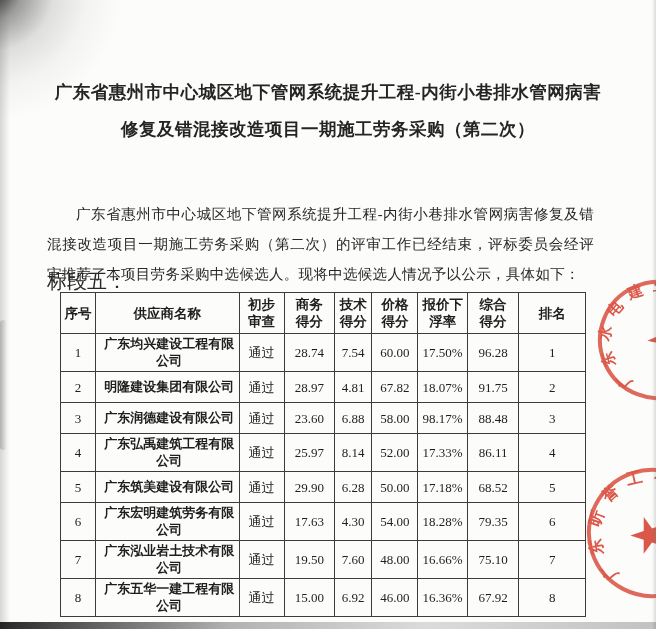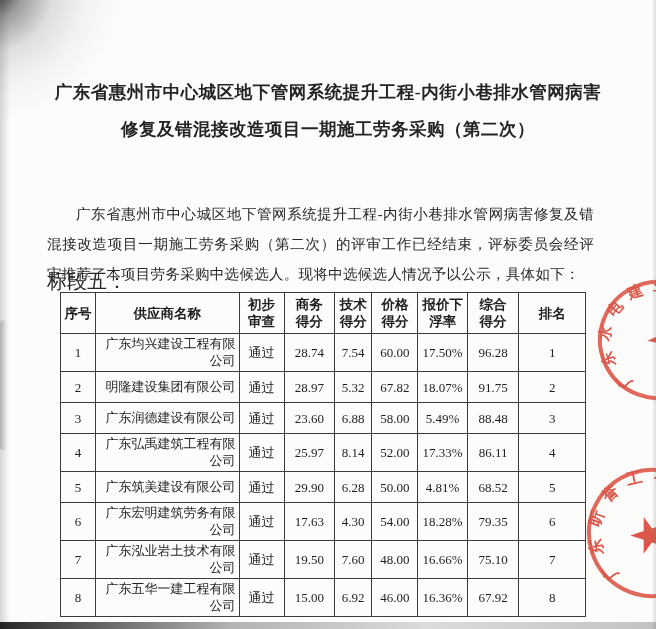--- a/index.html
+++ b/index.html
@@ -70,22 +70,23 @@
     border: 1.4px solid #3c3c3c;
     text-align: center; vertical-align: middle;
     padding: 2px 2px; line-height: 17px;
   }
   .results th {
     font-weight: bold; white-space: pre-line; height: 36px;
     font-size: 13.5px;
   }
   .results td { height: 26px; }
   .results td.name-cell {
-    text-align: right; padding-left: 7px; padding-right: 3px;
+    text-align: center; padding-left: 7px; padding-right: 3px;
     line-height: 16.5px;
+    font-weight: bold;
   }
 
   .seal { position: absolute; pointer-events: none; opacity: 0.92; }
   .seal-top { left: 588px; top: 270px; }
   .seal-bottom { left: 577px; top: 458px; }
 </style>
 </head>
 <body>
 
 <div class="doc">
@@ -140,34 +141,34 @@
       <td>60.00</td>
       <td>17.50%</td>
       <td>96.28</td>
       <td>1</td>
     </tr>
         <tr>
       <td>2</td>
       <td class="name-cell">明隆建设集团有限公司</td>
       <td>通过</td>
       <td>28.97</td>
-      <td>5.32</td>
+      <td>4.81</td>
       <td>67.82</td>
       <td>18.07%</td>
       <td>91.75</td>
       <td>2</td>
     </tr>
         <tr>
       <td>3</td>
       <td class="name-cell">广东润德建设有限公司</td>
       <td>通过</td>
       <td>23.60</td>
       <td>6.88</td>
       <td>58.00</td>
-      <td>5.49%</td>
+      <td>98.17%</td>
       <td>88.48</td>
       <td>3</td>
     </tr>
         <tr>
       <td>4</td>
       <td class="name-cell">广东弘禹建筑工程有限公司</td>
       <td>通过</td>
       <td>25.97</td>
       <td>8.14</td>
       <td>52.00</td>
@@ -175,21 +176,21 @@
       <td>86.11</td>
       <td>4</td>
     </tr>
         <tr>
       <td>5</td>
       <td class="name-cell">广东筑美建设有限公司</td>
       <td>通过</td>
       <td>29.90</td>
       <td>6.28</td>
       <td>50.00</td>
-      <td>4.81%</td>
+      <td>17.18%</td>
       <td>68.52</td>
       <td>5</td>
     </tr>
         <tr>
       <td>6</td>
       <td class="name-cell">广东宏明建筑劳务有限公司</td>
       <td>通过</td>
       <td>17.63</td>
       <td>4.30</td>
       <td>54.00</td>

